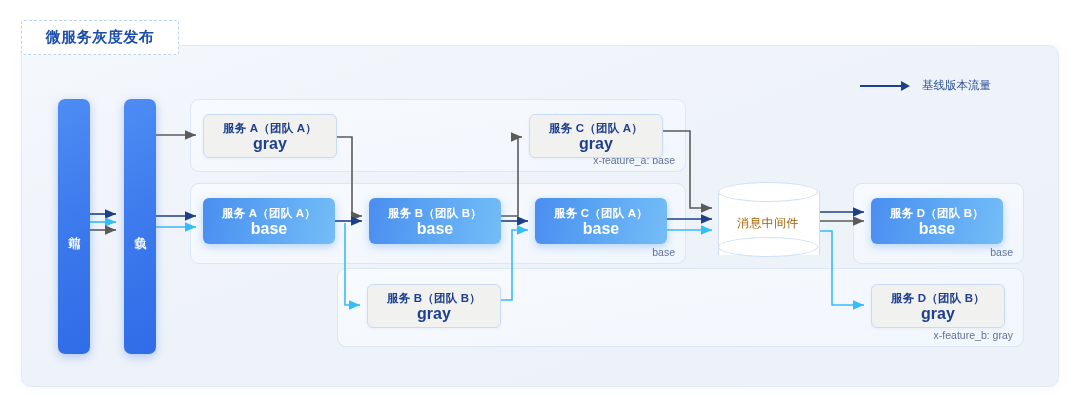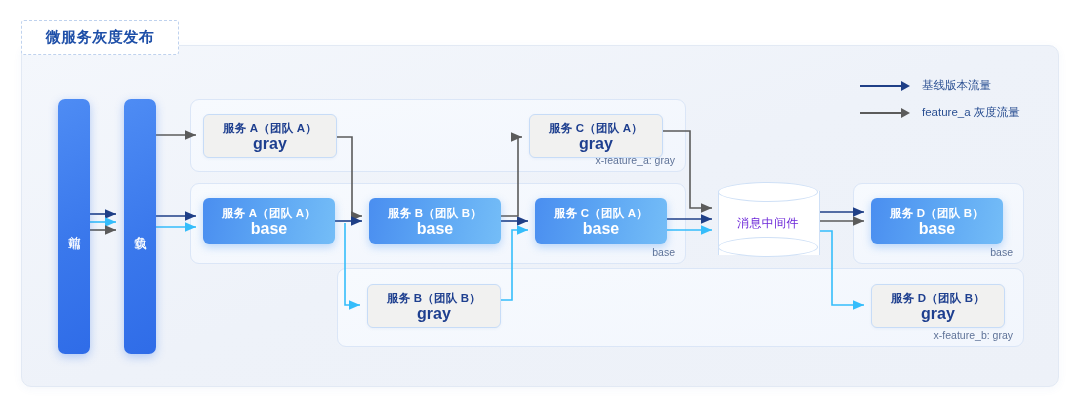--- a/index.html
+++ b/index.html
@@ -104,21 +104,21 @@
     background:#ffffff;border:1px solid #cfe0f6;border-radius:50%;
   }
   .cyl .bot{
     position:absolute;left:0;top:55px;width:98px;height:18px;
     background:#ffffff;border:1px solid #cfe0f6;border-radius:50%;
   }
   .cyl .cap{
     position:absolute;left:0;top:0;width:100px;height:82px;
     display:flex;align-items:center;justify-content:center;
   }
-  .cyl .cap span{font-size:12px;color:#6d28d9;letter-spacing:.4px;}
+  .cyl .cap span{font-size:12px;color:#a16207;letter-spacing:.4px;}
 
   
   .legend{position:absolute;left:860px;top:72px;z-index:20;}
   .legend-row{display:flex;align-items:center;height:27px;}
   .legend-line{position:relative;width:50px;height:10px;margin-right:12px;}
   .legend-line i{
     position:absolute;left:0;top:4px;width:42px;height:2px;display:block;
   }
   .legend-line b{
     position:absolute;left:41px;top:0;width:0;height:0;
@@ -135,21 +135,21 @@
 
 <div id="stage">
 
   <div class="outer-frame"></div>
 
   <div class="title-chip">
     <span>微服务灰度发布</span>
   </div>
 
   <div class="group" id="group-feature-a">
-    <div class="group-label">x-feature_a: gray</div>
+    <div class="group-label">x-feature_a: base</div>
   </div>
   <div class="group" id="group-base-mid">
     <div class="group-label">base</div>
   </div>
   <div class="group" id="group-base-right">
     <div class="group-label">base</div>
   </div>
   <div class="group" id="group-feature-b">
     <div class="group-label">x-feature_b: gray</div>
   </div>
@@ -254,22 +254,15 @@
   </div>
 
   <div class="legend">
     <div class="legend-row">
       <span class="legend-line" style="color: rgb(31, 63, 135);">
         <i style="background: rgb(31, 63, 135);"></i>
         <b></b>
       </span>
       <span>基线版本流量</span>
     </div>
-    <div class="legend-row">
-      <span class="legend-line" style="color: rgb(91, 91, 91);">
-        <i style="background: rgb(91, 91, 91);"></i>
-        <b></b>
-      </span>
-      <span>feature_a 灰度流量</span>
-    </div>
   </div>
 
 </div>
 
 </body></html>

